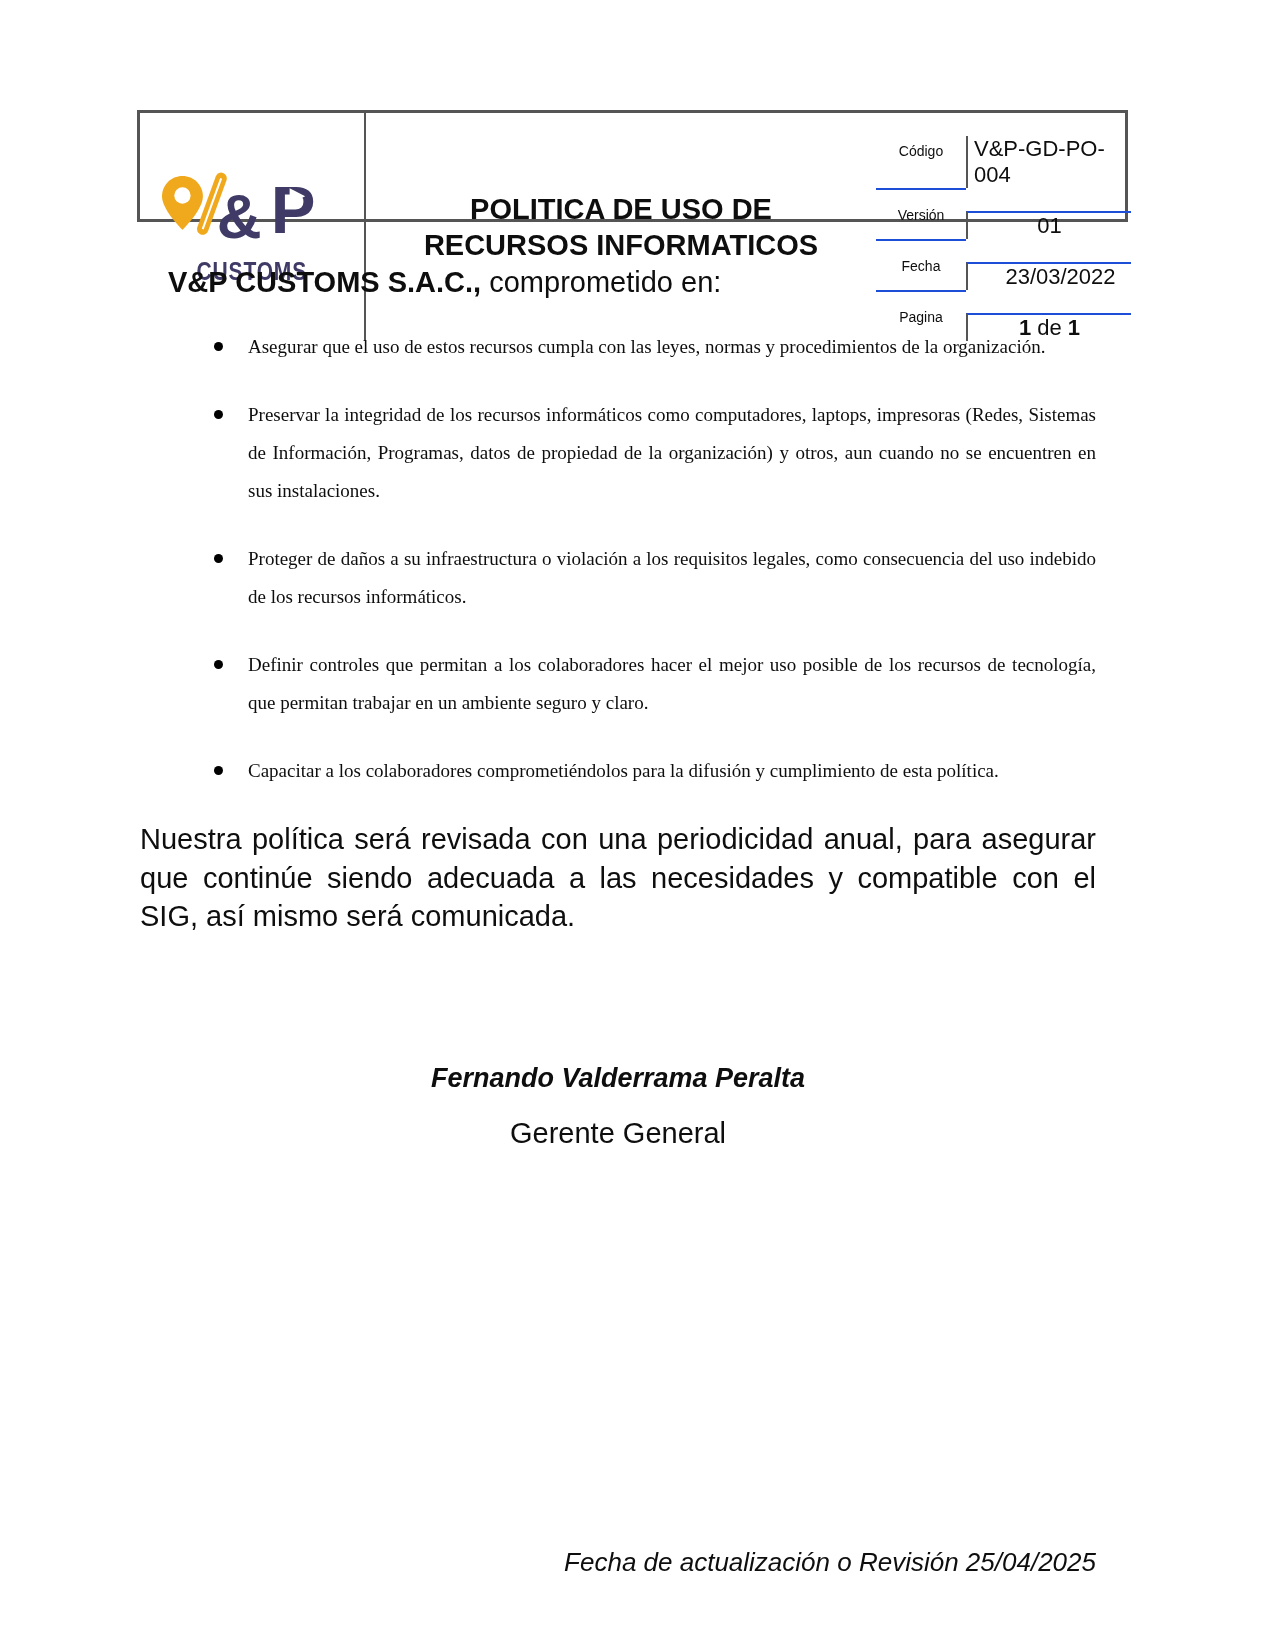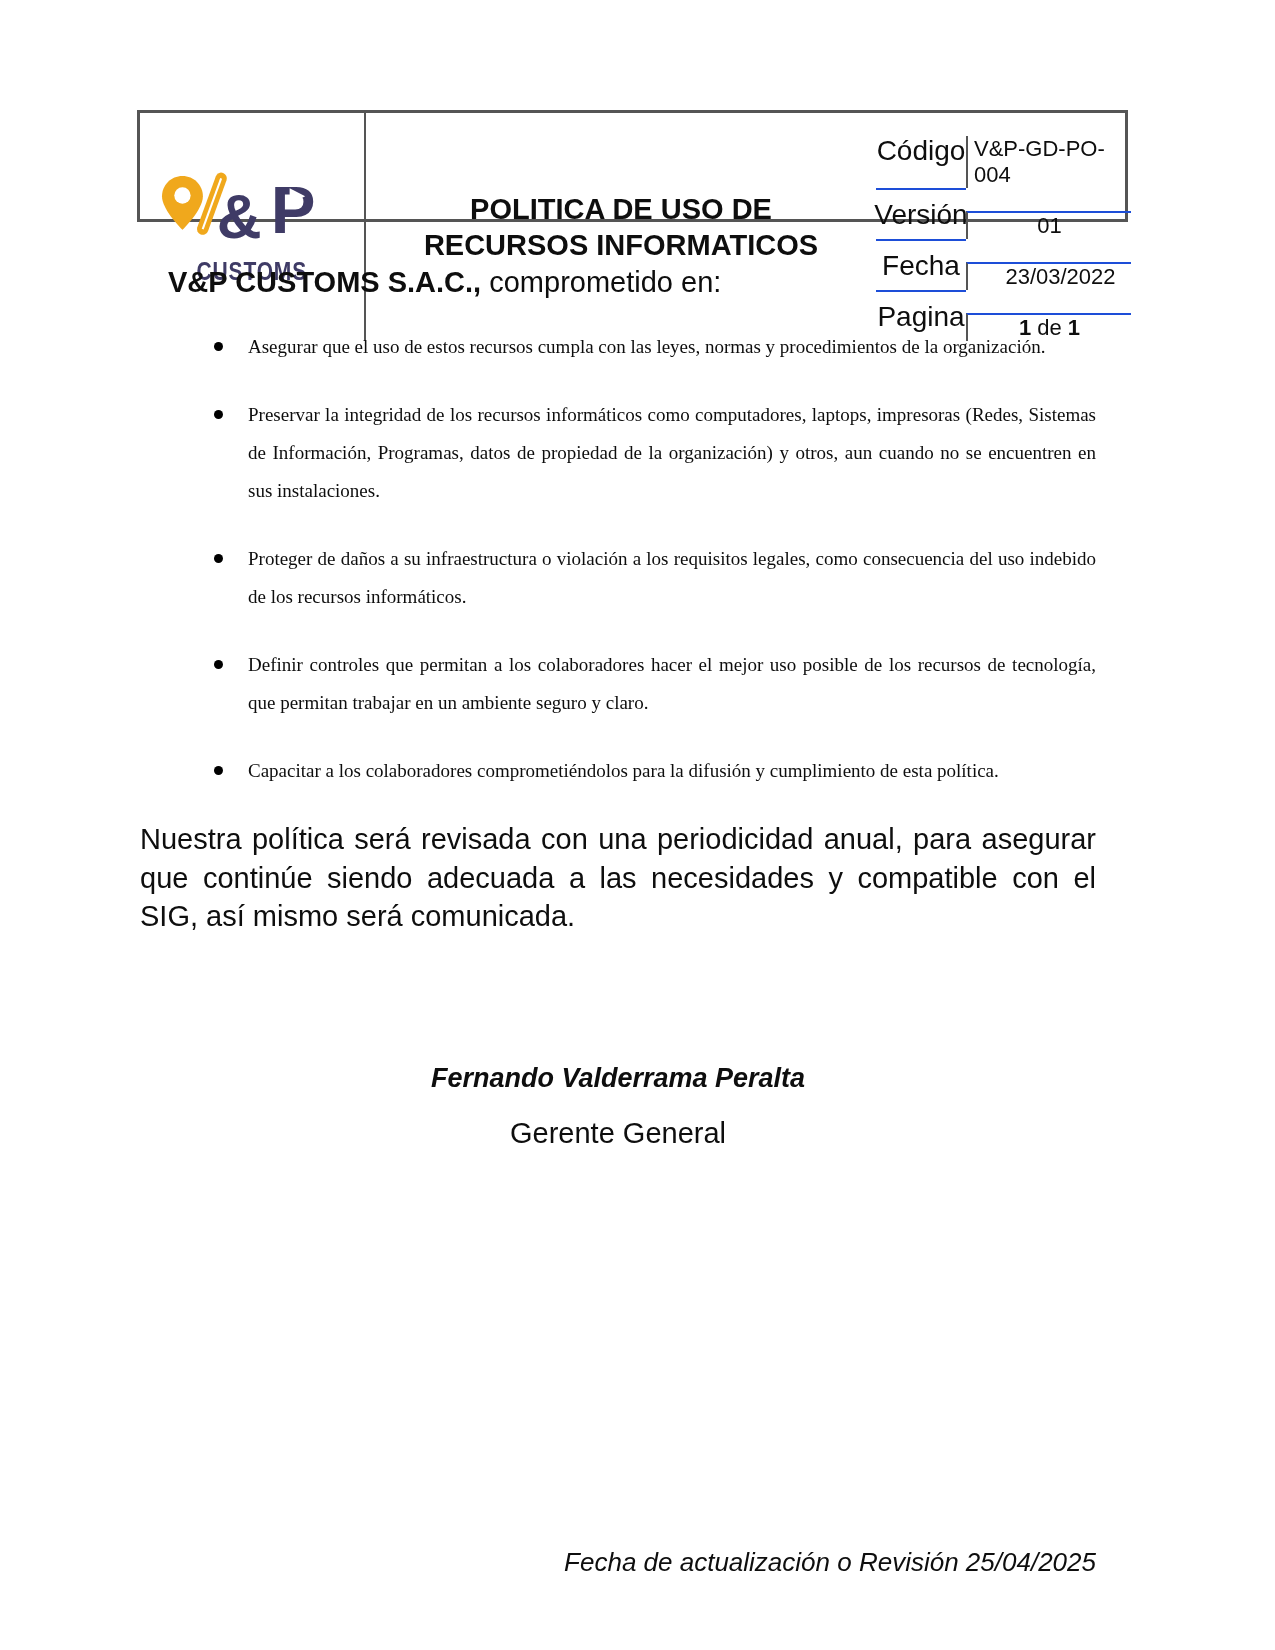--- a/index.html
+++ b/index.html
@@ -19,21 +19,21 @@
     grid-template-columns:226px 510px 90px 165px;
     grid-template-rows:repeat(4,1fr);
     border:3px solid #555555;
     box-sizing:border-box;
     background:#ffffff;
   }
   .cell{box-sizing:border-box;display:flex;align-items:center;justify-content:center;}
   .logo-cell{grid-column:1;grid-row:1/5;flex-direction:column;border-right:2px solid #555555;padding-top:2px;}
   .title-cell{grid-column:2;grid-row:1/5;padding:0 18px;text-align:center;}
   .title-cell .doc-title{font-weight:bold;font-size:29px;line-height:36px;}
-  .meta-label{grid-column:3;border-left:0;font-size:28px;padding:5px 4px;}
+  .meta-label{grid-column:3;border-left:0;font-size:14px;padding:5px 4px;}
   .meta-value{grid-column:4;border-left:2px solid #555555;font-size:22px;padding:0 6px;margin-top:23px;}
   .rb{border-top:2px solid #1d4ed8;}
   .logo-word{
     font-weight:bold;font-size:25px;letter-spacing:1px;color:#3f3b66;
     transform:scaleX(0.84);margin-top:-4px;
   }
   .bold{font-weight:bold;}
   
   .content{
     position:absolute;left:140px;top:264px;width:956px;

